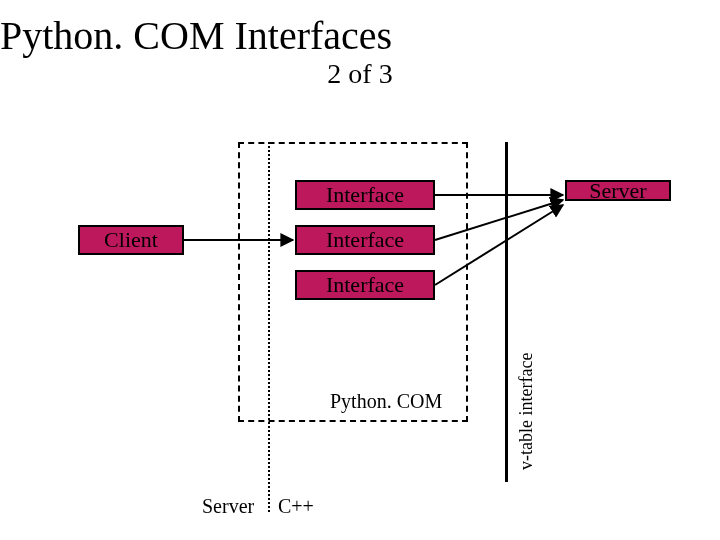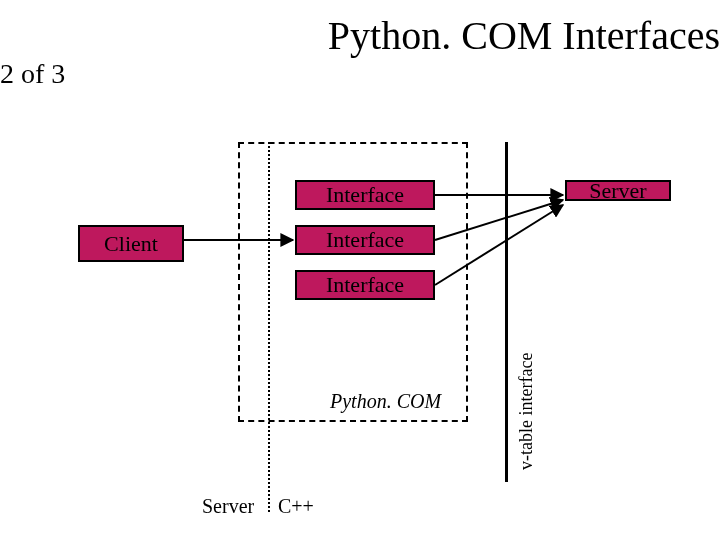--- a/index.html
+++ b/index.html
@@ -14,30 +14,30 @@
   .stage {
     position: relative;
     width: 720px;
     height: 540px;
   }
   .title {
     position: absolute;
     top: 12px;
     left: 0;
     width: 100%;
-    text-align: right;
+    text-align: left;
     font-size: 40px;
     font-weight: 400;
   }
   .subtitle {
     position: absolute;
     top: 58px;
     left: 0;
     width: 100%;
-    text-align: left;
+    text-align: center;
     font-size: 28px;
   }
   .box {
     position: absolute;
     border: 2px solid #000;
     background: #be185d;
     font-size: 22px;
     display: flex;
     align-items: center;
     justify-content: center;
@@ -84,39 +84,39 @@
 
   <div class="title">Python. COM Interfaces</div>
   <div class="subtitle">2 of 3</div>
 
   <div class="dashed-box" style="left:238px; top:142px; width:230px; height:280px;"></div>
 
   <div class="dotted-vline" style="left:268px; top:142px; height:370px;"></div>
 
   <div class="solid-vline" style="left:505px; top:142px; width:3px; height:340px;"></div>
 
-  <div class="box" style="left:78px; top:225px; width:106px; height:37px;">
+  <div class="box" style="left:78px; top:225px; width:106px; height:30px;">
     <span>Client</span>
   </div>
 
   <div class="box" style="left:565px; top:180px; width:106px; height:21px;">
     <span>Server</span>
   </div>
 
   <div class="box" style="left:295px; top:180px; width:140px; height:30px;">
     <span>Interface</span>
   </div>
   <div class="box" style="left:295px; top:225px; width:140px; height:30px;">
     <span>Interface</span>
   </div>
   <div class="box" style="left:295px; top:270px; width:140px; height:30px;">
     <span>Interface</span>
   </div>
 
-  <div class="label" style="left:330px; top:390px;font-style:italic;">Python. COM</div>
+  <div class="label" style="left:330px; top:390px;">Python. COM</div>
 
   <div class="vlabel" style="left:516px; top:470px;">v-table interface</div>
 
   <div class="label" style="left:202px; top:495px;">Server</div>
   <div class="label" style="left:278px; top:495px;">C++</div>
 
   <svg class="arrows" viewBox="0 0 720 540">
     <defs>
       <marker id="ah" viewBox="0 0 10 10" refX="9" refY="5" markerWidth="7" markerHeight="7" orient="auto-start-reverse">
         <path d="M 0 0 L 10 5 L 0 10 z" fill="#000"></path>

